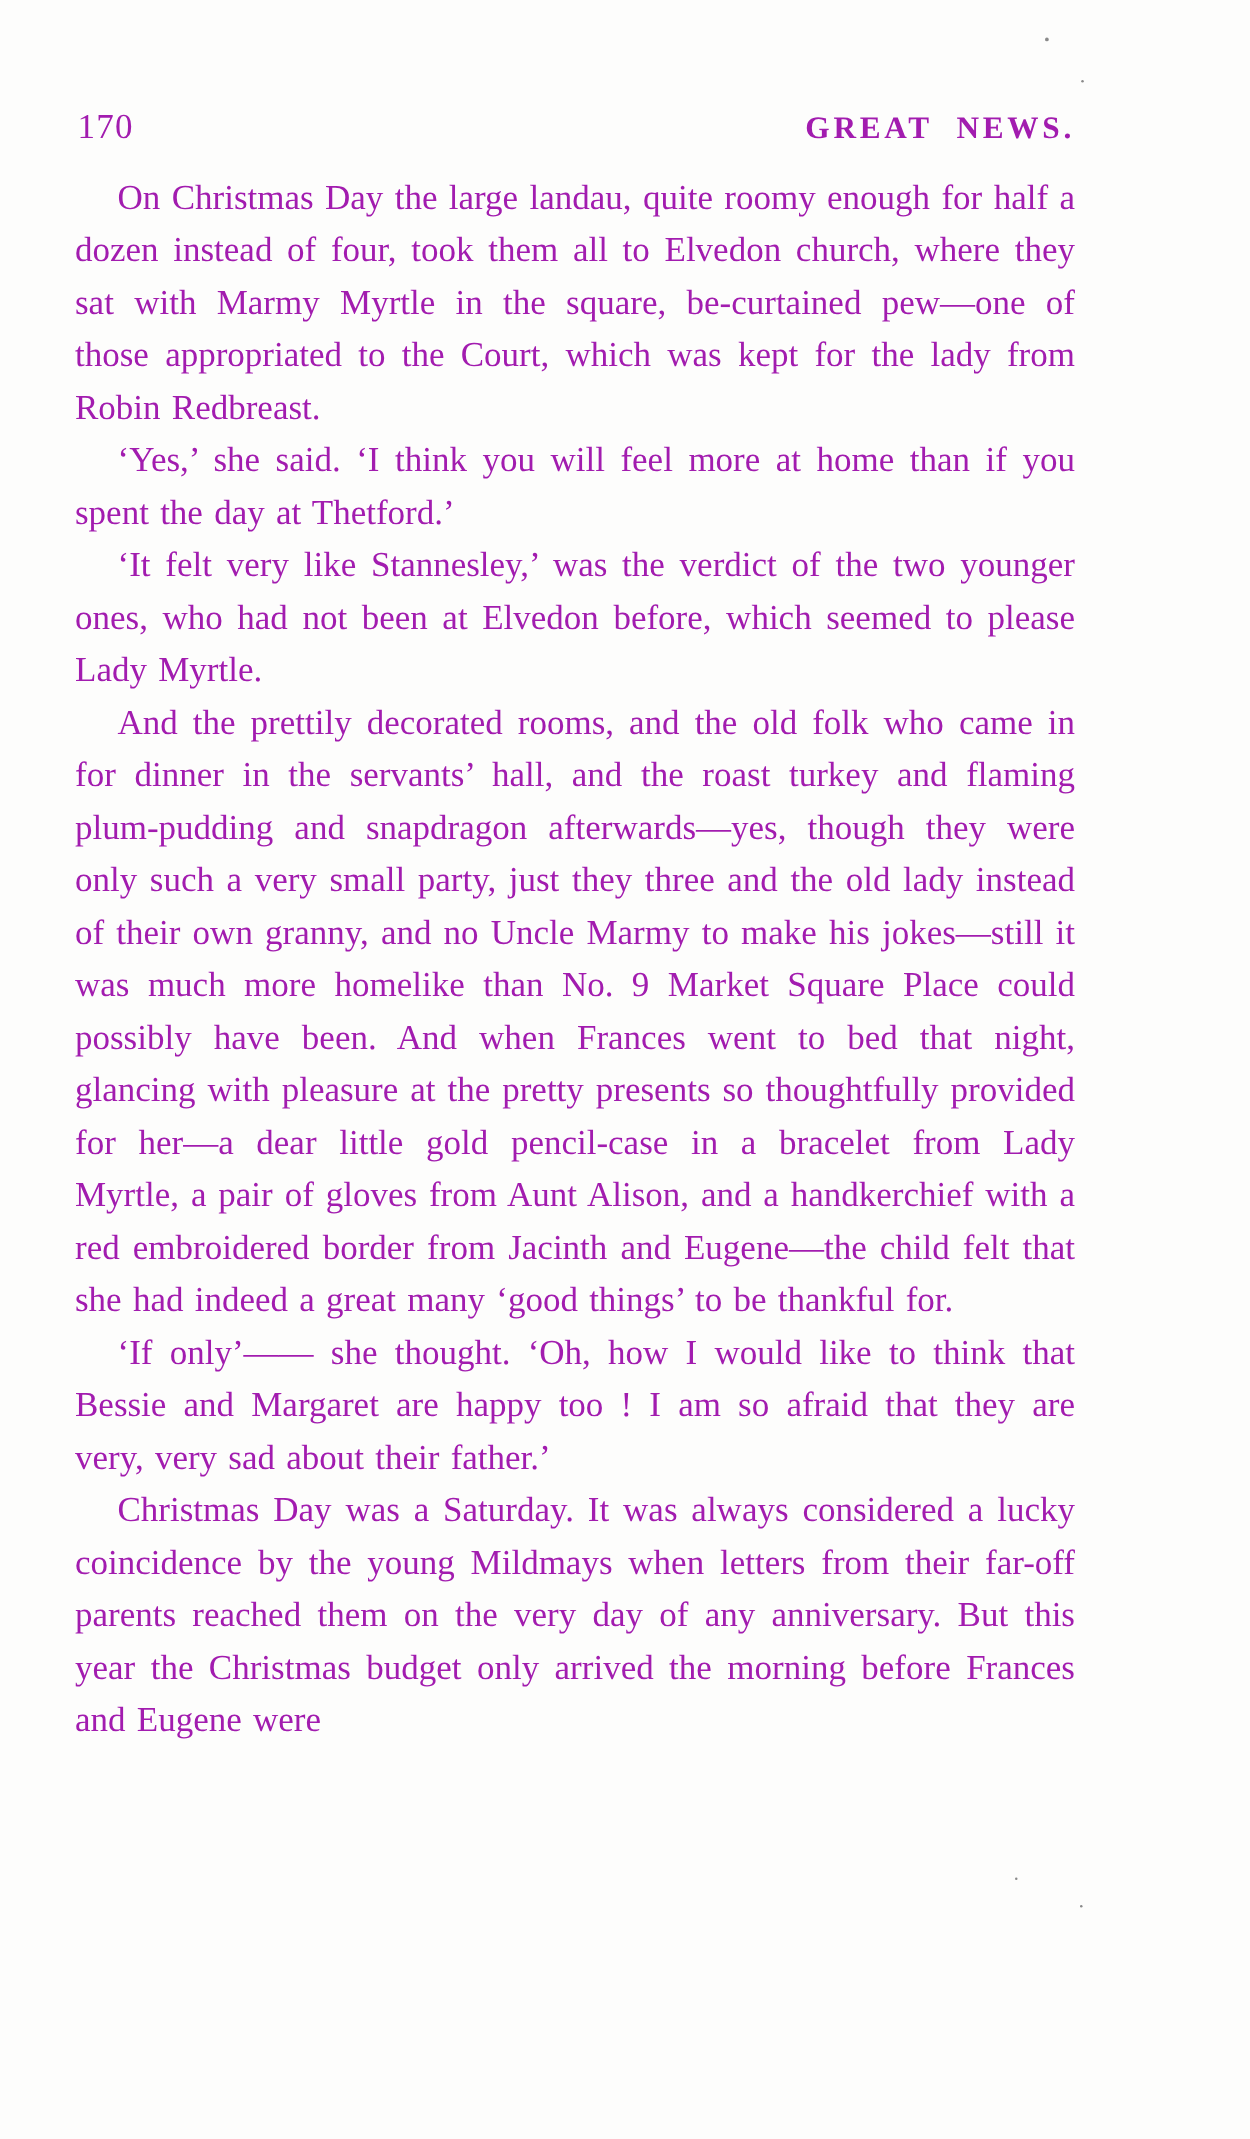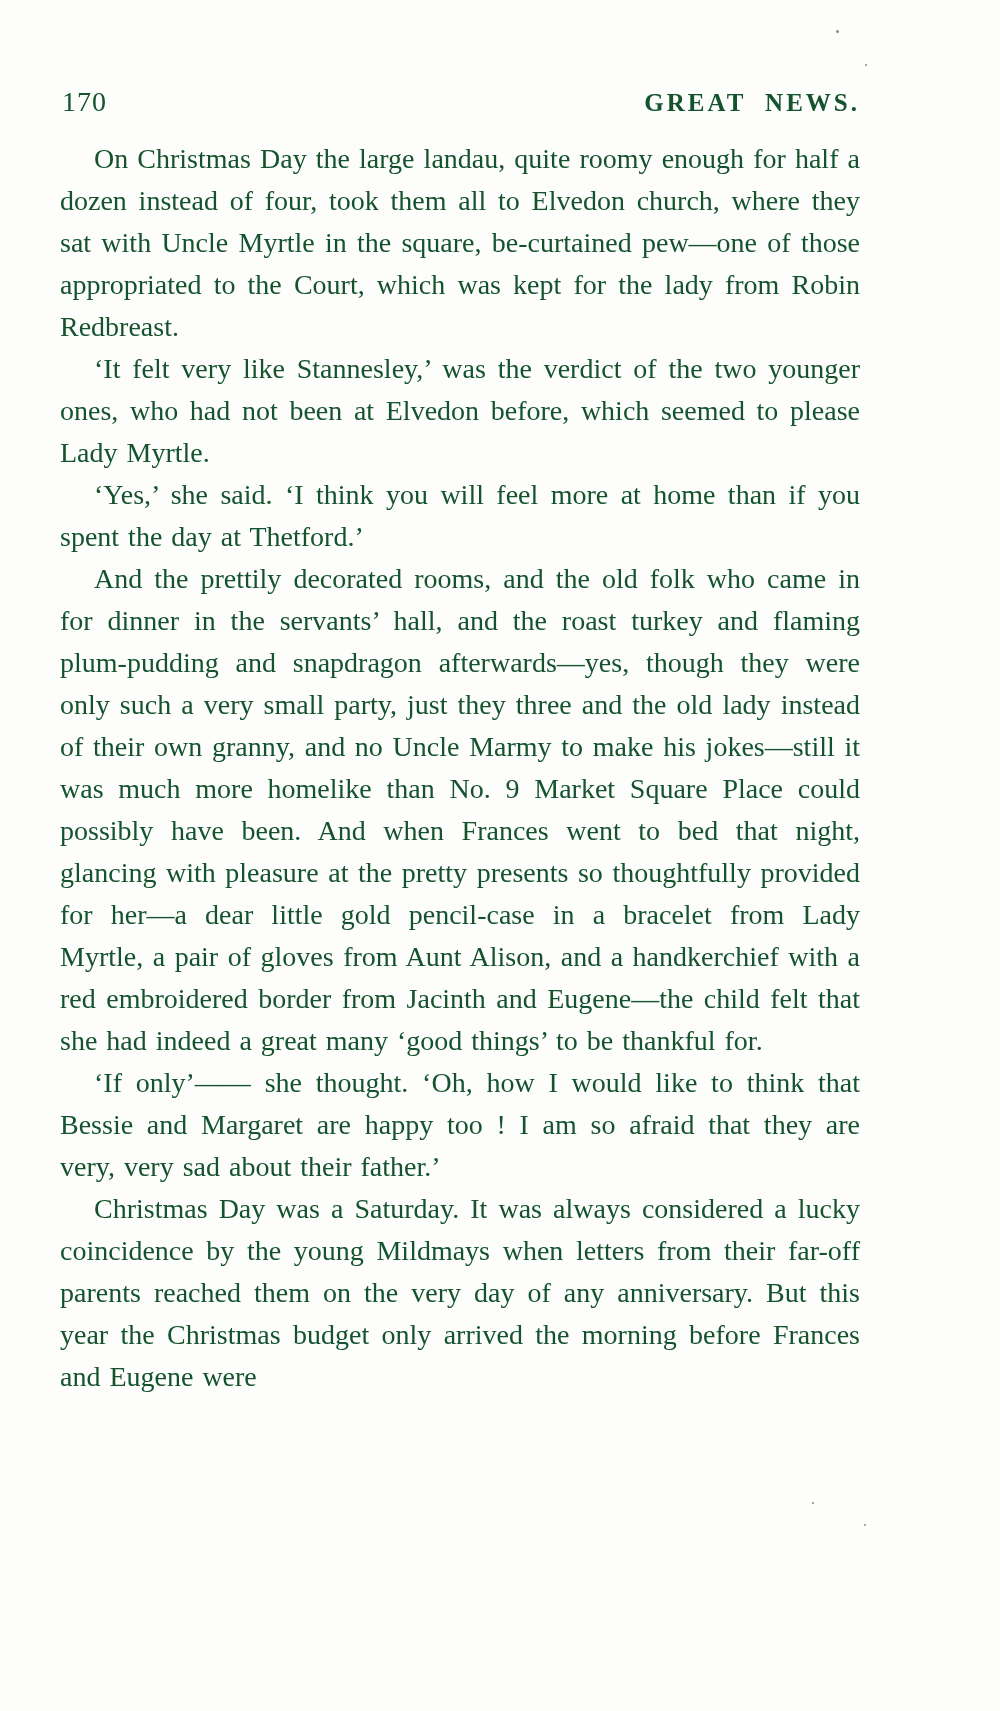--- a/index.html
+++ b/index.html
@@ -6,21 +6,21 @@
     margin: 0;
     padding: 0;
     background: #e9e9e9;
   }
   .page {
     position: relative;
     width: 1000px;
     height: 1711px;
     margin: 0 auto;
     background: #fdfdfc;
-    color: #14532d;
+    color: #a21caf;
     font-family: "Liberation Serif", "DejaVu Serif", serif;
     box-sizing: border-box;
     padding-top: 86px;
     overflow: hidden;
   }
   .text-col {
     margin-left: 60px;
     width: 800px;
   }
   .header {
@@ -77,25 +77,25 @@
   <span class="speck s3"></span>
   <span class="speck s4"></span>
 
   <div class="text-col">
 
     <div class="header">
       <span class="pagenum">170</span>
       <span class="running-title">GREAT NEWS.</span>
     </div>
 
-    <p class="para"><span>On Christmas Day the large landau, quite roomy enough for half a dozen instead of four, took them all to Elvedon church, where they sat with Uncle Myrtle in the square, be-curtained pew—one of those appropriated to the Court, which was kept for the lady from Robin Redbreast.</span></p>
+    <p class="para"><span>On Christmas Day the large landau, quite roomy enough for half a dozen instead of four, took them all to Elvedon church, where they sat with Marmy Myrtle in the square, be-curtained pew—one of those appropriated to the Court, which was kept for the lady from Robin Redbreast.</span></p>
+
+    <p class="para"><span>‘Yes,’ she said.  ‘I think you will feel more at home than if you spent the day at Thetford.’</span></p>
 
     <p class="para"><span>‘It felt very like Stannesley,’ was the verdict of the two younger ones, who had not been at Elvedon before, which seemed to please Lady Myrtle.</span></p>
-
-    <p class="para"><span>‘Yes,’ she said.  ‘I think you will feel more at home than if you spent the day at Thetford.’</span></p>
 
     <p class="para"><span>And the prettily decorated rooms, and the old folk who came in for dinner in the servants’ hall, and the roast turkey and flaming plum-pudding and snapdragon afterwards—yes, though they were only such a very small party, just they three and the old lady instead of their own granny, and no Uncle Marmy to make his jokes—still it </span><span class="italic">was</span><span> much more homelike than No. 9 Market Square Place could possibly have been.  And when Frances went to bed that night, glancing with pleasure at the pretty presents so thoughtfully provided for her—a dear little gold pencil-case in a bracelet from Lady Myrtle, a pair of gloves from Aunt Alison, and a handkerchief with a red embroidered border from Jacinth and Eugene—the child felt that she had indeed a great many ‘good things’ to be thankful for.</span></p>
 
     <p class="para"><span>‘If only’—— she thought.  ‘Oh, how I would like to think that Bessie and Margaret are happy too !  I am so afraid that they are very, very sad about their father.’</span></p>
 
     <p class="para"><span>Christmas Day was a Saturday.  It was always considered a lucky coincidence by the young Mildmays when letters from their far-off parents reached them on the very day of any anniversary.  But this year the Christmas budget only arrived the morning before Frances and Eugene were</span></p>
 
   </div>
 </div>
 

